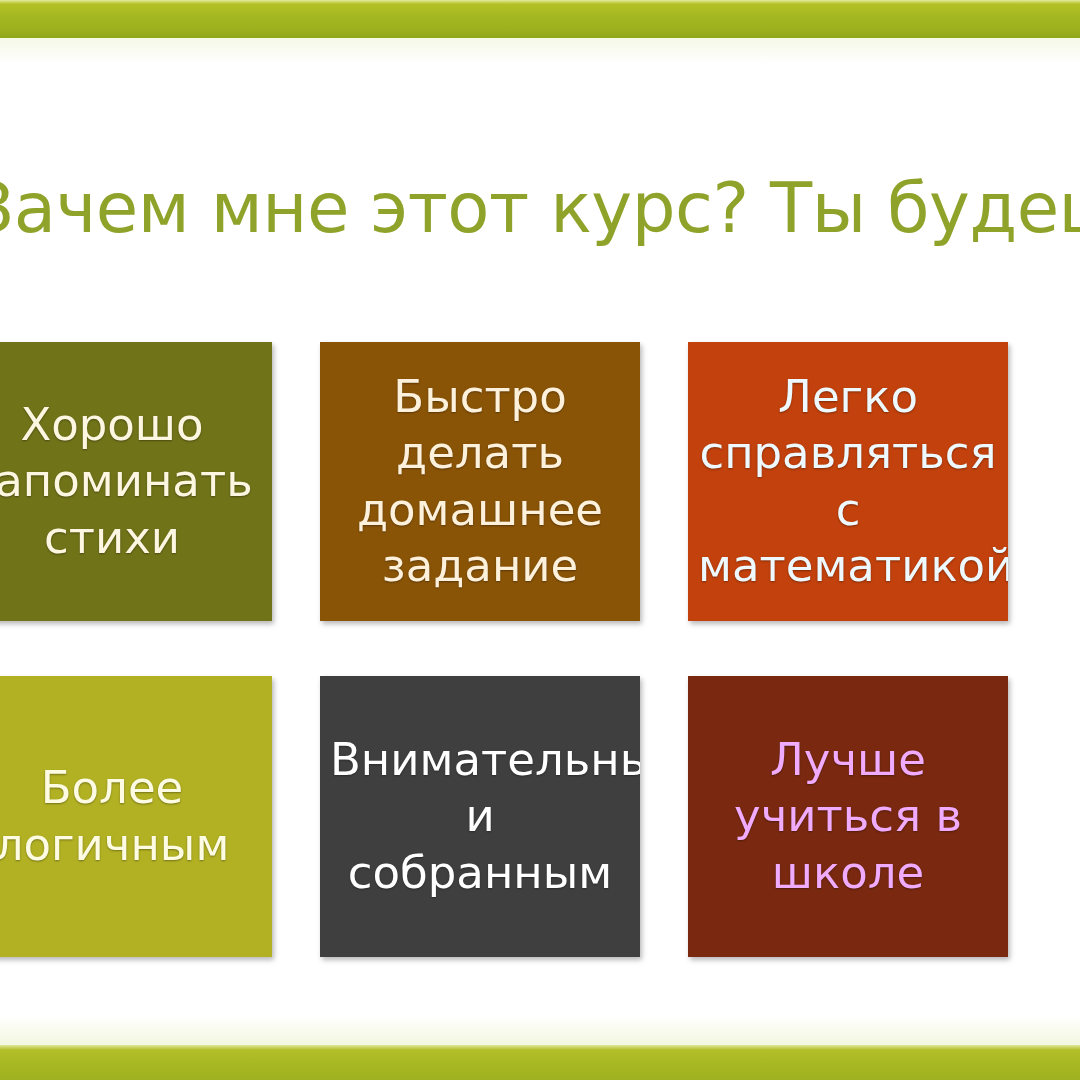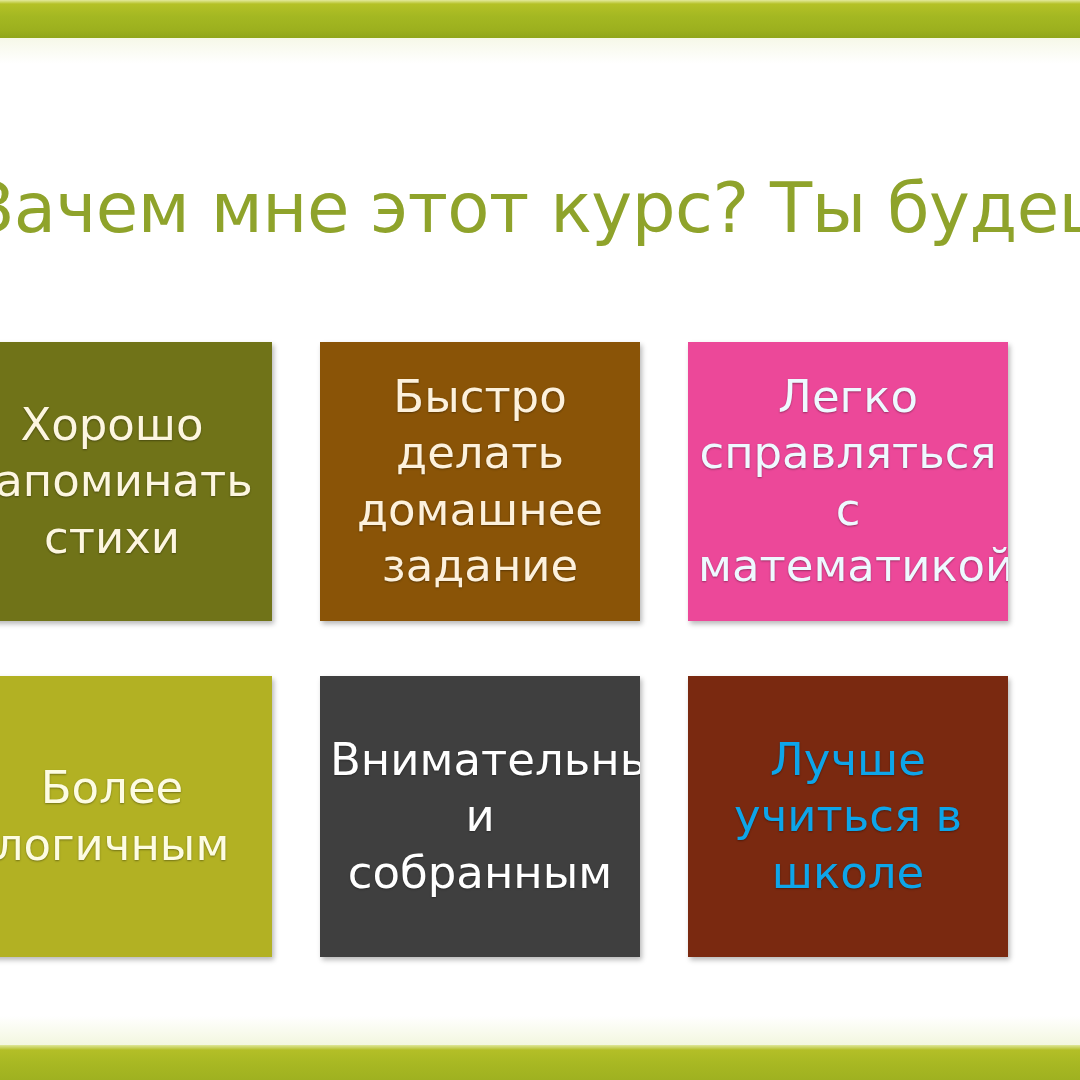--- a/index.html
+++ b/index.html
@@ -108,28 +108,28 @@
 
 <div class="slide-title" style="color: rgb(143, 163, 43);">Зачем мне этот курс? Ты будешь:</div>
 
 <div class="grid">
   <div class="card" style="background-color: rgb(112, 115, 24); color: rgb(253, 246, 224);">
     <span class="card-text">Хорошо запоминать стихи</span>
   </div>
   <div class="card" style="background-color: rgb(138, 84, 7); color: rgb(253, 241, 220); justify-content: center;">
     <span class="card-text">Быстро делать домашнее задание</span>
   </div>
-  <div class="card" style="background-color: #ec4899; color: rgb(238, 249, 255);">
+  <div class="card" style="background-color: #c2410c; color: rgb(238, 249, 255);">
     <span class="card-text">Легко справляться с математикой</span>
   </div>
   <div class="card" style="background-color: rgb(178, 177, 35); color: rgb(253, 252, 226);">
     <span class="card-text">Более логичным</span>
   </div>
   <div class="card" style="background-color: rgb(63, 63, 63); color: rgb(255, 255, 255);">
     <span class="card-text">Внимательным и собранным</span>
   </div>
-  <div class="card" style="background-color: rgb(122, 41, 16); color: #0ea5e9; align-items: center;">
+  <div class="card" style="background-color: rgb(122, 41, 16); color: #f0abfc; align-items: center;">
     <span class="card-text">Лучше учиться в школе</span>
   </div>
 </div>
 
 <div class="band band-bottom-fade"></div>
 <div class="band band-bottom"></div>
 
 </body></html>

